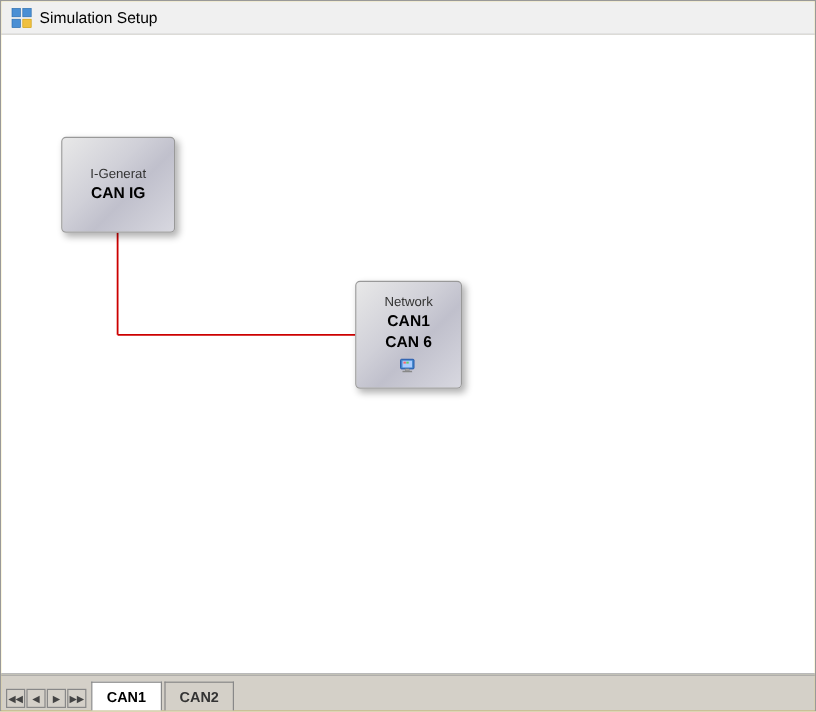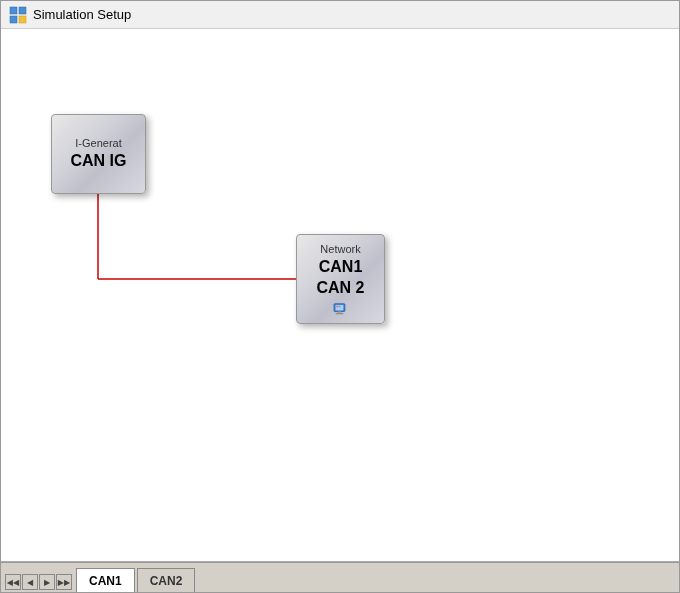--- a/index.html
+++ b/index.html
@@ -75,21 +75,21 @@
       cursor: move;
     }
 
     .node-block .node-title {
       font-size: 11px;
       color: #333;
       margin-bottom: 2px;
     }
 
     .node-block .node-name {
-      font-size: 16px;
+      font-size: 13px;
       font-weight: bold;
       color: #000;
       line-height: 1.3;
     }
 
     .node-block .node-icon {
       margin-top: 4px;
       width: 16px;
       height: 14px;
     }
@@ -194,21 +194,21 @@
     </svg>
 
     <div class="node-block ig-node">
       <span class="node-title">I-Generat</span>
       <span class="node-name">CAN IG</span>
     </div>
 
     <div class="node-block network-node">
       <span class="node-title">Network</span>
       <span class="node-name">CAN1</span>
-      <span class="node-name">CAN 2</span>
+      <span class="node-name">CAN 6</span>
 
       <svg class="node-icon" viewBox="0 0 20 16" xmlns="http://www.w3.org/2000/svg">
         <rect x="1" y="1" width="14" height="10" rx="1" fill="#4488cc" stroke="#2255aa" stroke-width="1"></rect>
         <rect x="3" y="2.5" width="10" height="7" fill="#aaccff"></rect>
         <rect x="6" y="11" width="4" height="2" fill="#aaa" stroke="#888" stroke-width="0.5"></rect>
         <rect x="3" y="13" width="10" height="1.5" fill="#888"></rect>
 
         <rect x="4" y="3.5" width="2.5" height="2" fill="#ff6666"></rect>
         <rect x="7" y="3.5" width="2.5" height="2" fill="#66cc66"></rect>
       </svg>

